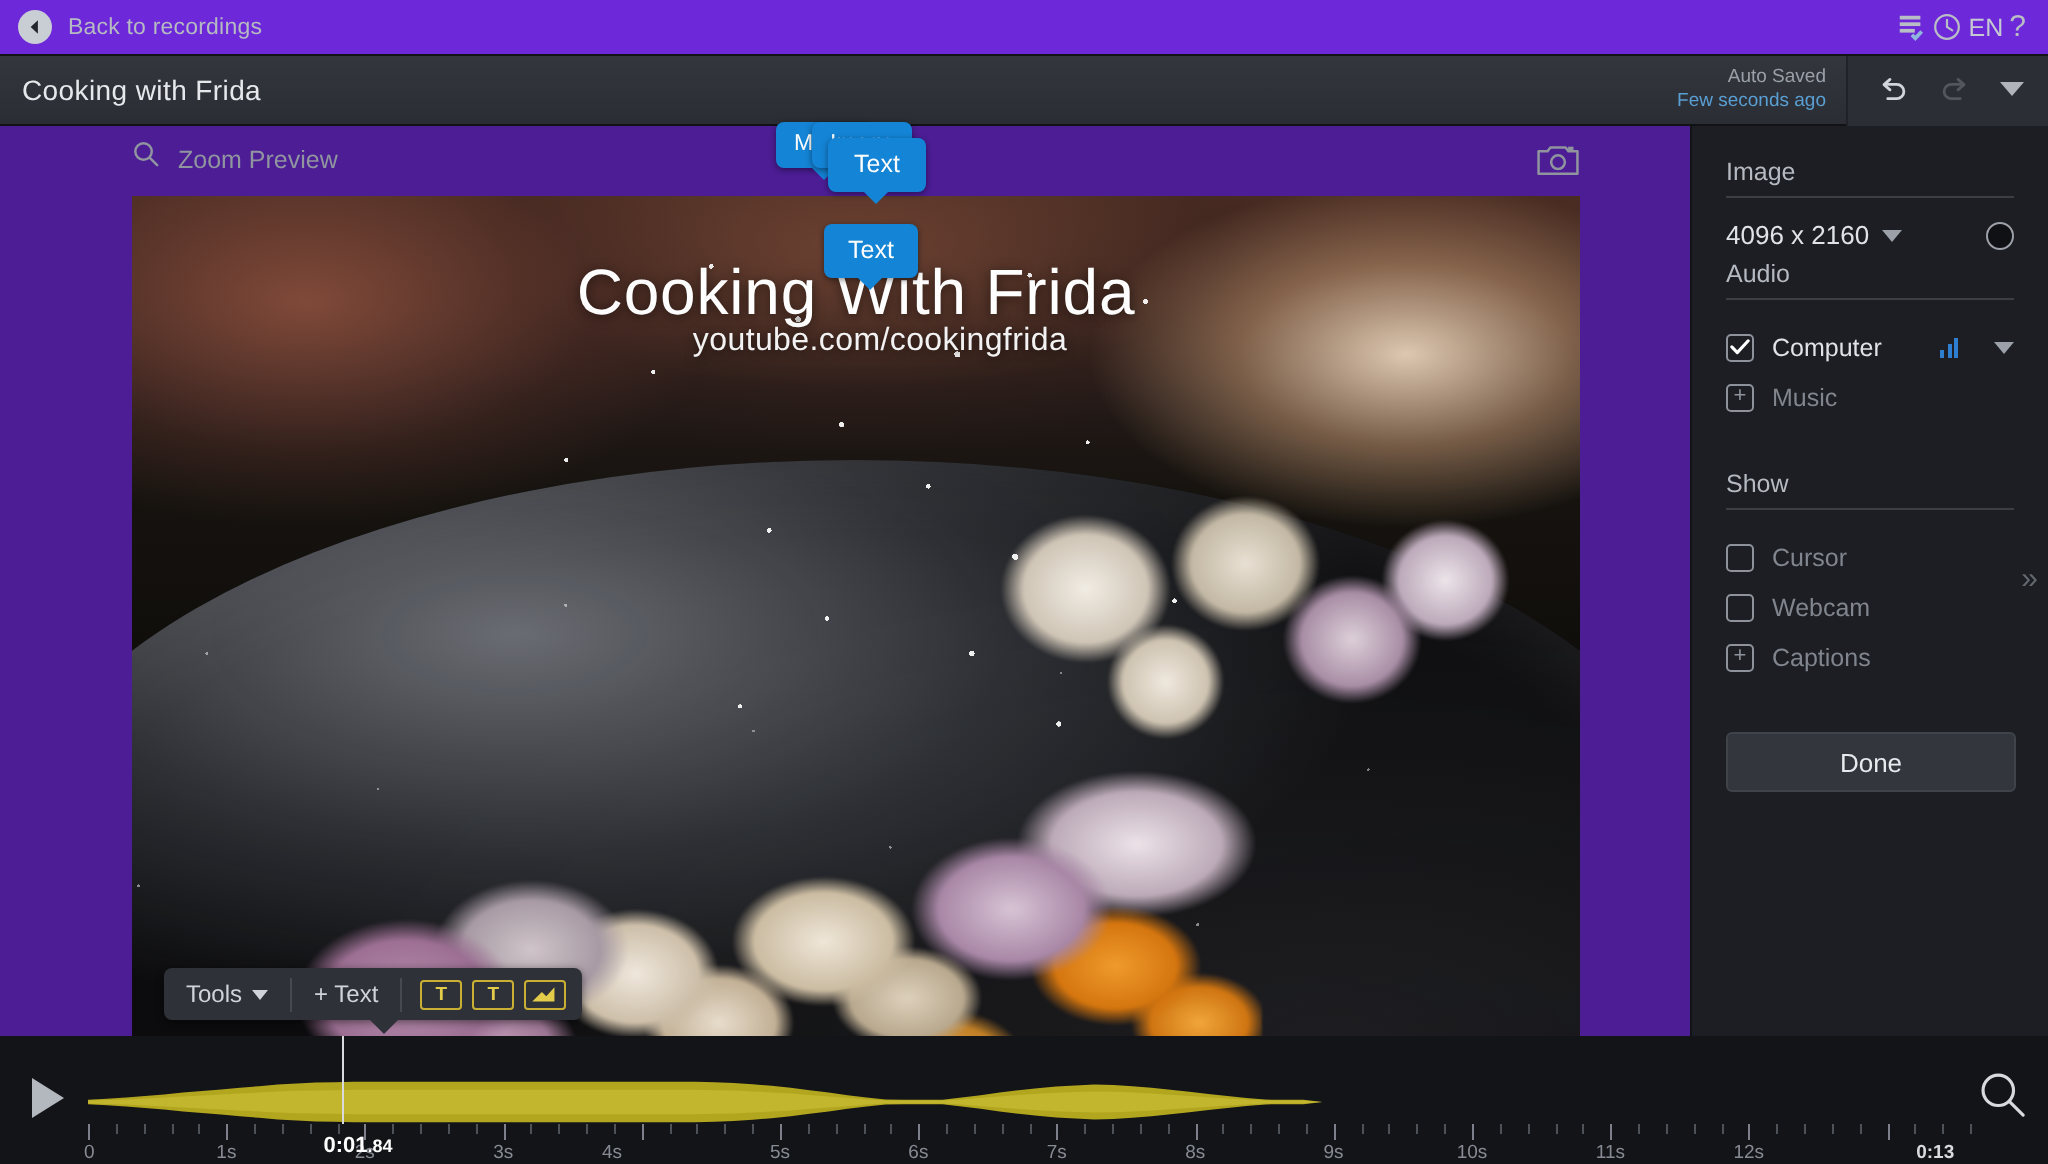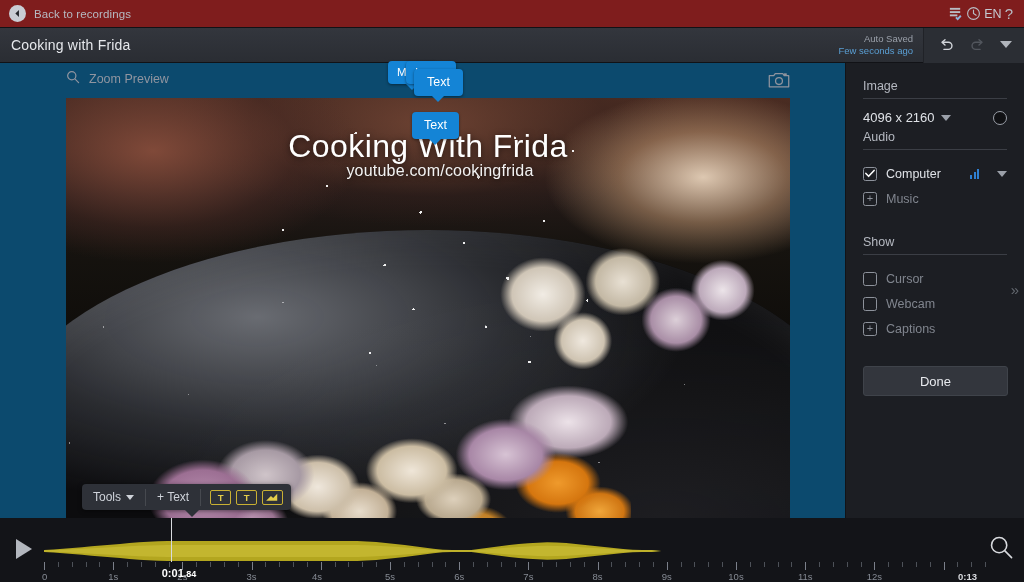--- a/index.html
+++ b/index.html
@@ -8,21 +8,21 @@
     background: #17181c;
     font-family: "Liberation Sans", sans-serif;
     overflow: hidden;
     -webkit-font-smoothing: antialiased;
   }
   .app { position: relative; width: 1024px; height: 582px; background: #16171b; }
 
   
   .topbar {
     position: absolute; left: 0; top: 0; width: 1024px; height: 28px;
-    background: #7f1d1d;
+    background: #6d28d9;
     border-bottom: 1px solid #111216;
     display: flex; 
   }
   .back-wrap { display: flex; align-items: center; gap: 8px; padding-left: 9px; cursor: pointer; }
   .back-circle {
     width: 17px; height: 17px; border-radius: 50%;
     background: #c9cdd4; display: flex; align-items: center; justify-content: center;
   }
   .back-circle svg { display: block; }
   .back-label { color: #b6bac2; font-size: 11.5px; letter-spacing: .1px; }
@@ -42,21 +42,21 @@
   .save-block { margin-left: auto; text-align: right; padding-right: 10px; line-height: 1.25; }
   .save-top { color: #9aa0aa; font-size: 9.5px; }
   .save-bot { color: #5a9fd4; font-size: 9.5px; }
   .histbtns {
     height: 35px; display: flex; align-items: center; gap: 14px;
     padding: 0 12px 0 14px; border-left: 1px solid #202227; background: #2b2e34;
   }
   .histbtns .hicon { cursor: pointer; display: flex; }
 
   
-  .stage { position: absolute; left: 0; top: 63px; width: 845px; height: 455px; background: #0c4a6e; }
+  .stage { position: absolute; left: 0; top: 63px; width: 845px; height: 455px; background: #4c1d95; }
   .stage-head { position: absolute; left: 0; top: 0; width: 845px; height: 35px; }
   .zoom-preview {
     position: absolute; left: 66px; top: 7px; display: flex; align-items: center; gap: 9px; cursor: pointer;
   }
   .zp-label { color: #9095a0; font-size: 12.5px; }
   .cam-btn { position: absolute; right: 55px; top: 8px; cursor: pointer; }
 
   .video {
     position: absolute; left: 66px; top: 35px; width: 724px; height: 440px;
     overflow: hidden; background: #1a1412;
@@ -463,21 +463,21 @@
         <div class="tick minor" style="left: 221.44px;"></div>
         <div class="tick minor" style="left: 235.28px;"></div>
         <div class="tick minor" style="left: 249.12px;"></div>
         <div class="tick minor" style="left: 262.96px;"></div>
         <div class="tlabel" style="left: 207.6px;">3s</div>
         <div class="tick major" style="left: 276.8px;"></div>
         <div class="tick minor" style="left: 290.64px;"></div>
         <div class="tick minor" style="left: 304.48px;"></div>
         <div class="tick minor" style="left: 318.32px;"></div>
         <div class="tick minor" style="left: 332.16px;"></div>
-        <div class="tlabel" style="left: 273px;">4s</div>
+        <div class="tlabel" style="left: 262px;">4s</div>
         <div class="tick major" style="left: 346px;"></div>
         <div class="tick minor" style="left: 359.84px;"></div>
         <div class="tick minor" style="left: 373.68px;"></div>
         <div class="tick minor" style="left: 387.52px;"></div>
         <div class="tick minor" style="left: 401.36px;"></div>
         <div class="tlabel" style="left: 346px;">5s</div>
         <div class="tick major" style="left: 415.2px;"></div>
         <div class="tick minor" style="left: 429.04px;"></div>
         <div class="tick minor" style="left: 442.88px;"></div>
         <div class="tick minor" style="left: 456.72px;"></div>

